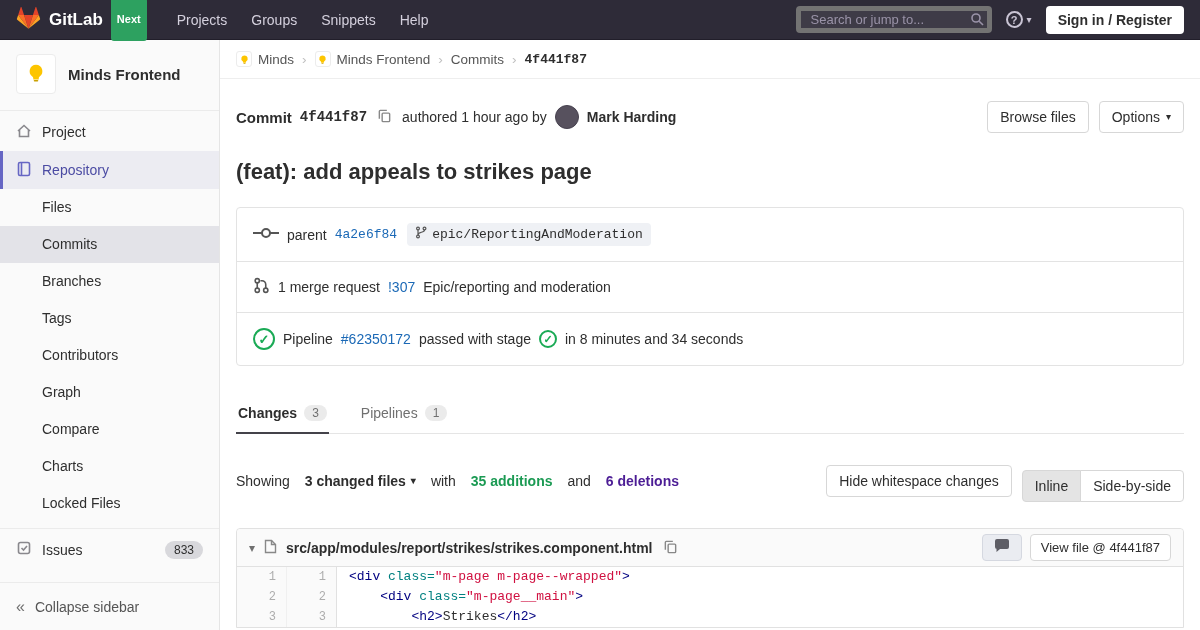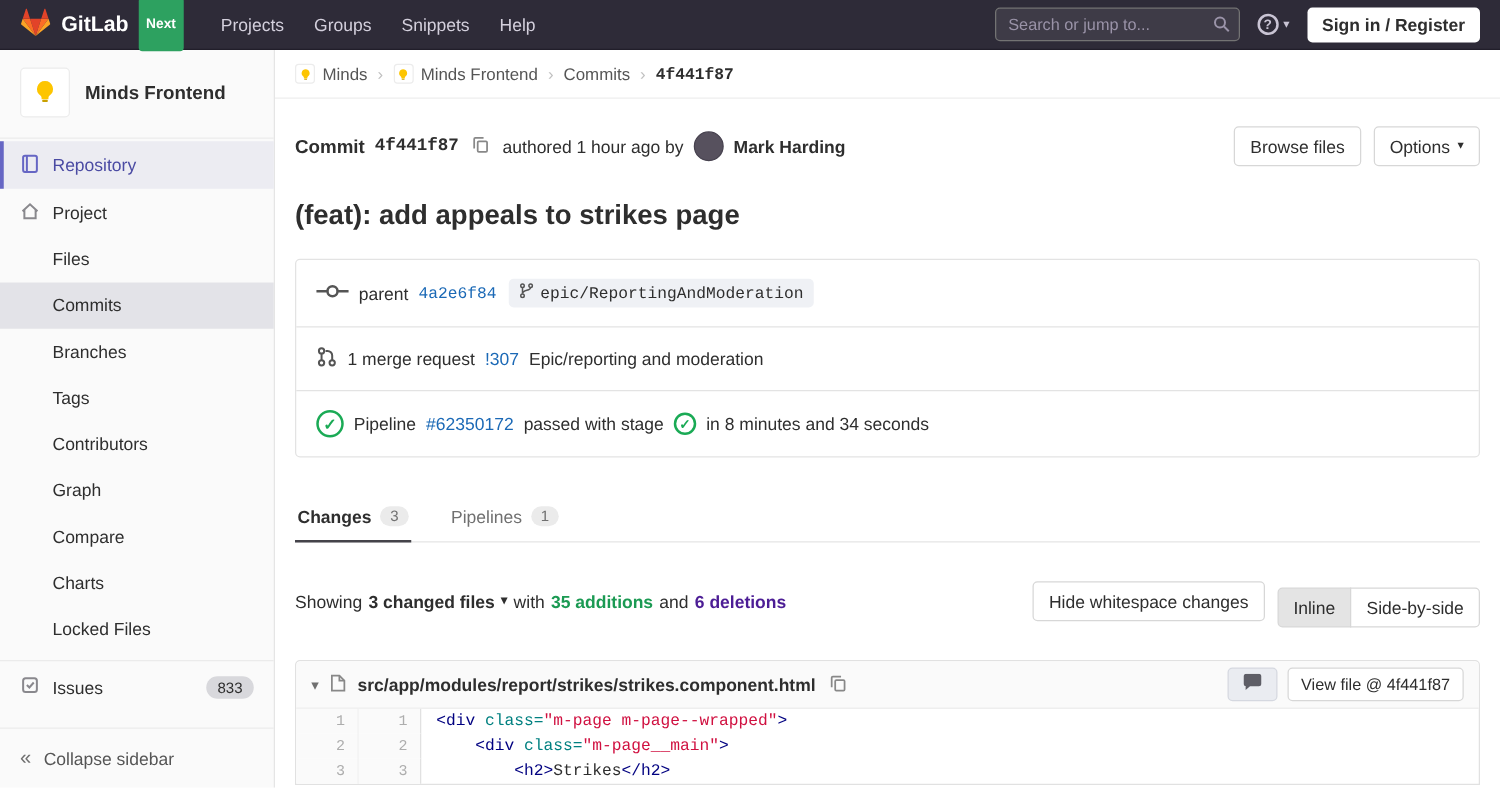--- a/index.html
+++ b/index.html
@@ -11,21 +11,21 @@
     border-bottom:1px solid #211e2a; display:flex; align-items:center; padding:0 16px; z-index:20; }
   .logo { display:flex; align-items:center; gap:8px; cursor:pointer; }
   .logo-text { color:#fff; font-weight:bold; font-size:17px; }
   .next-badge { background:#2da160; color:#fff; font-size:11px; font-weight:bold;
     padding:15px 6px; border-radius:3px; line-height:1.2; }
   .nav-menu { display:flex; margin-left:18px; }
   .nav-item { color:#d4d0dd; padding:0 12px; line-height:40px; cursor:pointer; }
   .nav-right { margin-left:auto; display:flex; align-items:center; gap:14px; }
   .search-box { position:relative; width:196px; }
   .search-input { width:100%; height:27px; background:rgba(255,255,255,0.08);
-    border:1px solid #737373; border-radius:4px; color:#ddd; padding:0 30px 0 10px;
+    border:5px solid #737373; border-radius:4px; color:#ddd; padding:0 30px 0 10px;
     font-size:13px; font-family:inherit; }
   .search-input::placeholder { color:#9a93a8; }
   .search-icon { position:absolute; right:8px; top:6px; }
   .help-menu { display:flex; align-items:center; gap:4px; color:#c9c4d4; cursor:pointer; }
   .q-circle { width:17px; height:17px; border-radius:50%; border:2px solid #c9c4d4;
     display:flex; align-items:center; justify-content:center; font-size:11px; font-weight:bold; }
   .caret { font-size:10px; line-height:1; }
   .signin-btn { background:#fff; color:#2e2e2e; border:none; border-radius:4px; height:28px;
     padding:0 12px; font-size:14px; font-weight:600; font-family:inherit; cursor:pointer; }
 
@@ -90,21 +90,21 @@
   .check-circle.small { width:18px; height:18px; font-size:11px; border-width:2px; }
 
   .tabs { display:flex; margin-top:28px; border-bottom:1px solid #e5e5e5; }
   .tab { display:flex; align-items:center; gap:7px; padding:11px 2px; margin-right:30px;
     color:#707070; cursor:pointer; border-bottom:2px solid transparent; margin-bottom:-1px; }
   .tab.active { color:#2e2e2e; font-weight:bold; border-bottom-color:#44434a; }
   .badge-pill { background:#ebebeb; color:#707070; border-radius:10px; padding:1px 8px;
     font-size:12px; font-weight:normal; }
 
   .diff-controls { display:flex; align-items:center; margin-top:26px; }
-  .diff-summary { display:flex; align-items:center; gap:5px; color:#2e2e2e; }
+  .diff-summary { display:flex; align-items:center; gap:15px; color:#2e2e2e; }
   .dropdown-link { font-weight:bold; cursor:pointer; display:inline-flex; gap:5px; align-items:center; }
   .additions { color:#1b9a53; font-weight:bold; }
   .deletions { color:#4c1d95; font-weight:bold; }
   .controls-right { margin-left:auto; display:flex; gap:10px; align-items:center; }
   .btn-group { display:flex;margin-top:10px; }
   .btn-group .btn { border-radius:0; margin-left:-1px; }
   .btn-group .btn:first-child { border-radius:4px 0 0 4px; margin-left:0; }
   .btn-group .btn:last-child { border-radius:0 4px 4px 0; }
   .btn.active-toggle { background:#e4e4e4; }
 
@@ -177,37 +177,37 @@
         <svg width="22" height="22" viewBox="0 0 24 24">
           <path fill="#fdc500" d="M12 3a7 7 0 0 0-4 12.7c.6.5 1 1.2 1 2V19h6v-1.3c0-.8.4-1.5 1-2A7 7 0 0 0 12 3z"></path>
           <rect x="9.5" y="19.5" width="5" height="1.8" rx="0.9" fill="#c9a000"></rect>
         </svg>
       </span>
     </div>
     <span class="project-name">Minds Frontend</span>
   </div>
   <div class="side-divider"></div>
 
+  <div class="side-item">
+    <span>
+      <svg width="16" height="16" viewBox="0 0 16 16" fill="none" stroke="#89888d" stroke-width="1.6">
+        <path d="M2 8l6-5.5L14 8M3.5 7v6.5h9V7"></path>
+      </svg>
+    </span>
+    <span>Project</span>
+  </div>
+
   <div class="side-item section-active">
     <span>
       <svg width="16" height="16" viewBox="0 0 16 16" fill="none" stroke="#6666c4" stroke-width="1.6">
         <rect x="2.5" y="1.5" width="11" height="13" rx="1.5"></rect>
           <path d="M5.5 1.5v13"></path>
       </svg>
     </span>
     <span>Repository</span>
-  </div>
-
-  <div class="side-item">
-    <span>
-      <svg width="16" height="16" viewBox="0 0 16 16" fill="none" stroke="#89888d" stroke-width="1.6">
-        <path d="M2 8l6-5.5L14 8M3.5 7v6.5h9V7"></path>
-      </svg>
-    </span>
-    <span>Project</span>
   </div>
 
   <div>
     <span class="sub-item">Files</span>
     <span class="sub-item active">Commits</span>
     <span class="sub-item">Branches</span>
     <span class="sub-item">Tags</span>
     <span class="sub-item">Contributors</span>
     <span class="sub-item">Graph</span>
     <span class="sub-item">Compare</span>

